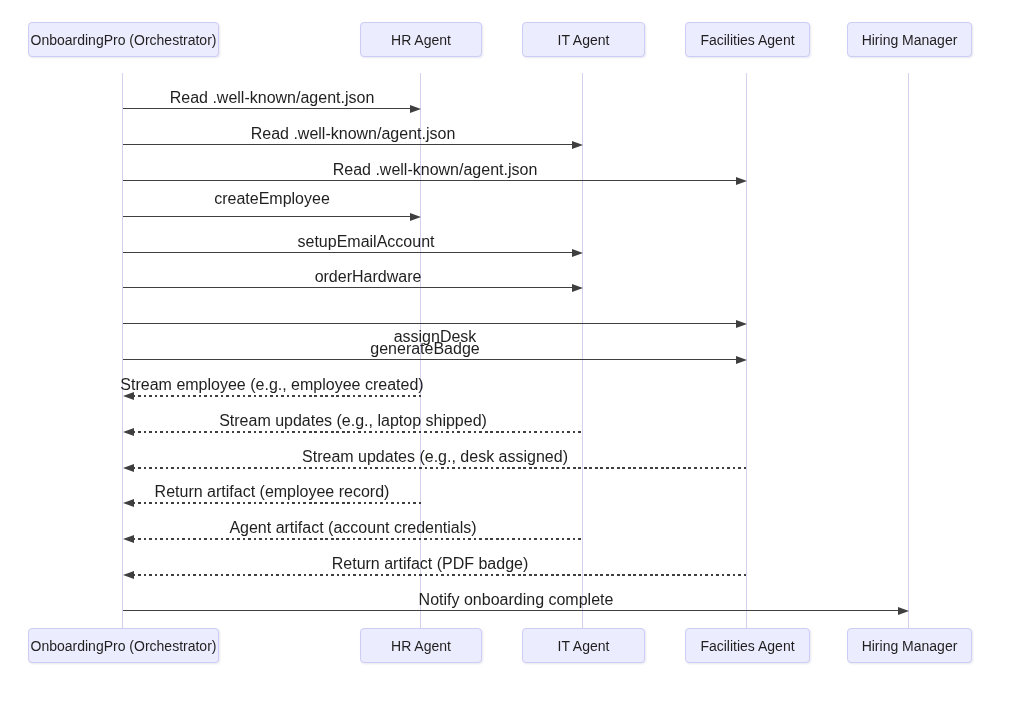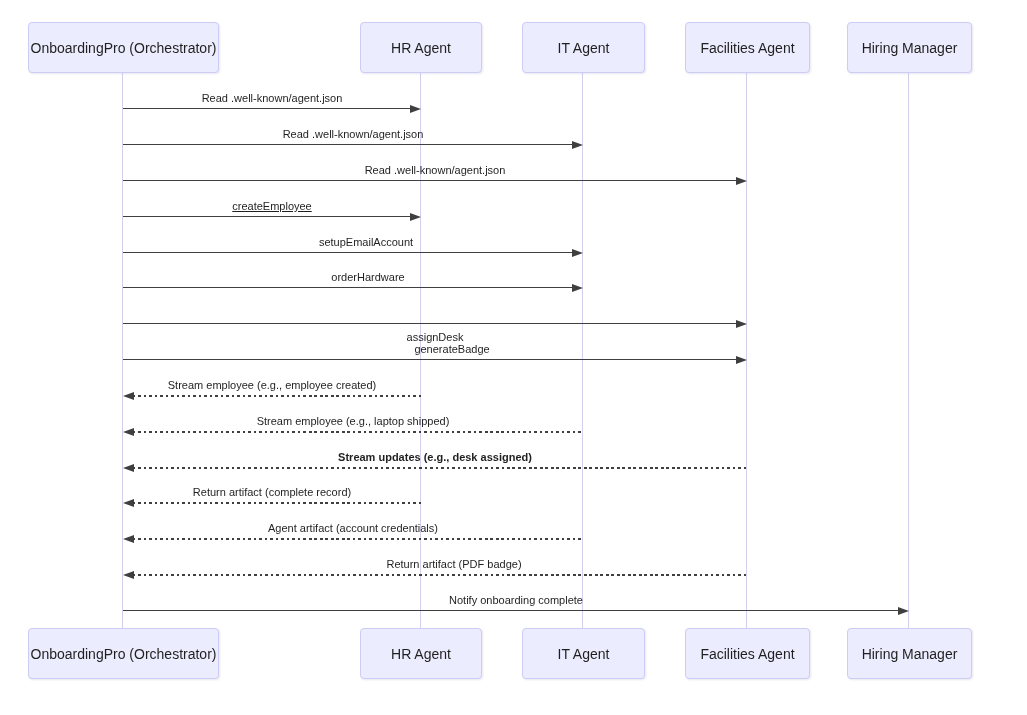--- a/index.html
+++ b/index.html
@@ -6,42 +6,42 @@
   .canvas {
     position: relative;
     width: 1027px;
     height: 715px;
     background: var(--bg, #ffffff);
     font-family: "Liberation Sans", sans-serif;
     overflow: hidden;
   }
   .actor {
     position: absolute;
-    height: 51px;
+    height: 35px;
     background: var(--actor-fill, #ECECFF);
     border: 1px solid var(--actor-border, #CCCCF5);
     border-radius: 4px;
     display: flex;
     align-items: center;
     justify-content: center;
     font-size: 14px;
     color: var(--text, #1F1F1F);
     box-shadow: 1px 1px 2px rgba(120,120,170,0.18);
     box-sizing: border-box;
     white-space: nowrap;
   }
   .lifeline {
     position: absolute;
     width: 0;
     border-left: 1.6px solid var(--lifeline, #D5CFEE);
   }
   .msg-label {
     position: absolute;
     transform: translateX(-50%);
-    font-size: 11px;
+    font-size: 16px;
     line-height: 14px;
     color: var(--text, #1F1F1F);
     white-space: nowrap;
   }
   .msg-line { position: absolute; }
   .msg-line.solid {
     height: 0;
     border-top: 1.7px solid var(--arrow, #3F3F3F);
   }
   .msg-line.dashed {
@@ -113,21 +113,21 @@
       <div class="arrowhead right" style="left: 572px; top: 140.5px;"></div>
     </div>
 
     <div class="msg">
       <span class="msg-label" style="left: 435px; top: 163px;">Read .well-known/agent.json</span>
       <div class="msg-line solid" style="left: 123px; width: 614px; top: 180px;"></div>
       <div class="arrowhead right" style="left: 736px; top: 176.5px;"></div>
     </div>
 
     <div class="msg">
-      <span class="msg-label" style="left: 272px; top: 199px; text-decoration: underline;">createEmployee</span>
+      <span class="msg-label" style="left: 272px; top: 192px;">createEmployee</span>
       <div class="msg-line solid" style="left: 123px; width: 288px; top: 216px;"></div>
       <div class="arrowhead right" style="left: 410px; top: 212.5px;"></div>
     </div>
 
     <div class="msg">
       <span class="msg-label" style="left: 366px; top: 235px;">setupEmailAccount</span>
       <div class="msg-line solid" style="left: 123px; width: 450px; top: 252px;"></div>
       <div class="arrowhead right" style="left: 572px; top: 248.5px;"></div>
     </div>
 
@@ -137,57 +137,57 @@
       <div class="arrowhead right" style="left: 572px; top: 283.5px;"></div>
     </div>
 
     <div class="msg">
       <span class="msg-label" style="left: 435px; top: 317px; margin-top: 13px;">assignDesk</span>
       <div class="msg-line solid" style="left: 123px; width: 614px; top: 323px;"></div>
       <div class="arrowhead right" style="left: 736px; top: 319.5px;"></div>
     </div>
 
     <div class="msg">
-      <span class="msg-label" style="left: 452px; top: 342px; text-align: right;">generateBadge</span>
+      <span class="msg-label" style="left: 425px; top: 342px; text-align: right;">generateBadge</span>
       <div class="msg-line solid" style="left: 123px; width: 614px; top: 359px;"></div>
       <div class="arrowhead right" style="left: 736px; top: 355.5px;"></div>
     </div>
 
     <div class="msg">
       <span class="msg-label" style="left: 272px; top: 378px;">Stream employee (e.g., employee created)</span>
       <div class="msg-line dashed" style="left: 133px; width: 288px; top: 395px;"></div>
       <div class="arrowhead left" style="left: 123px; top: 391.5px;"></div>
     </div>
 
     <div class="msg">
-      <span class="msg-label" style="left: 353px; top: 414px;">Stream employee (e.g., laptop shipped)</span>
+      <span class="msg-label" style="left: 353px; top: 414px;">Stream updates (e.g., laptop shipped)</span>
       <div class="msg-line dashed" style="left: 133px; width: 450px; top: 431px;"></div>
       <div class="arrowhead left" style="left: 123px; top: 427.5px;"></div>
     </div>
 
     <div class="msg">
-      <span class="msg-label" style="left: 435px; top: 450px; font-weight: bold;">Stream updates (e.g., desk assigned)</span>
+      <span class="msg-label" style="left: 435px; top: 450px;">Stream updates (e.g., desk assigned)</span>
       <div class="msg-line dashed" style="left: 133px; width: 614px; top: 467px;"></div>
       <div class="arrowhead left" style="left: 123px; top: 463.5px;"></div>
     </div>
 
     <div class="msg">
-      <span class="msg-label" style="left: 272px; top: 485px;">Return artifact (complete record)</span>
+      <span class="msg-label" style="left: 272px; top: 485px;">Return artifact (employee record)</span>
       <div class="msg-line dashed" style="left: 133px; width: 288px; top: 502px;"></div>
       <div class="arrowhead left" style="left: 123px; top: 498.5px;"></div>
     </div>
 
     <div class="msg">
       <span class="msg-label" style="left: 353px; top: 521px;">Agent artifact (account credentials)</span>
       <div class="msg-line dashed" style="left: 133px; width: 450px; top: 538px;"></div>
       <div class="arrowhead left" style="left: 123px; top: 534.5px;"></div>
     </div>
 
     <div class="msg">
-      <span class="msg-label" style="left: 454px; top: 557px; text-align: right;">Return artifact (PDF badge)</span>
+      <span class="msg-label" style="left: 430px; top: 557px; text-align: right;">Return artifact (PDF badge)</span>
       <div class="msg-line dashed" style="left: 133px; width: 614px; top: 574px;"></div>
       <div class="arrowhead left" style="left: 123px; top: 570.5px;"></div>
     </div>
 
     <div class="msg">
       <span class="msg-label" style="left: 516px; top: 593px;">Notify onboarding complete</span>
       <div class="msg-line solid" style="left: 123px; width: 776px; top: 610px;"></div>
       <div class="arrowhead right" style="left: 898px; top: 606.5px;"></div>
     </div>
   </div>

